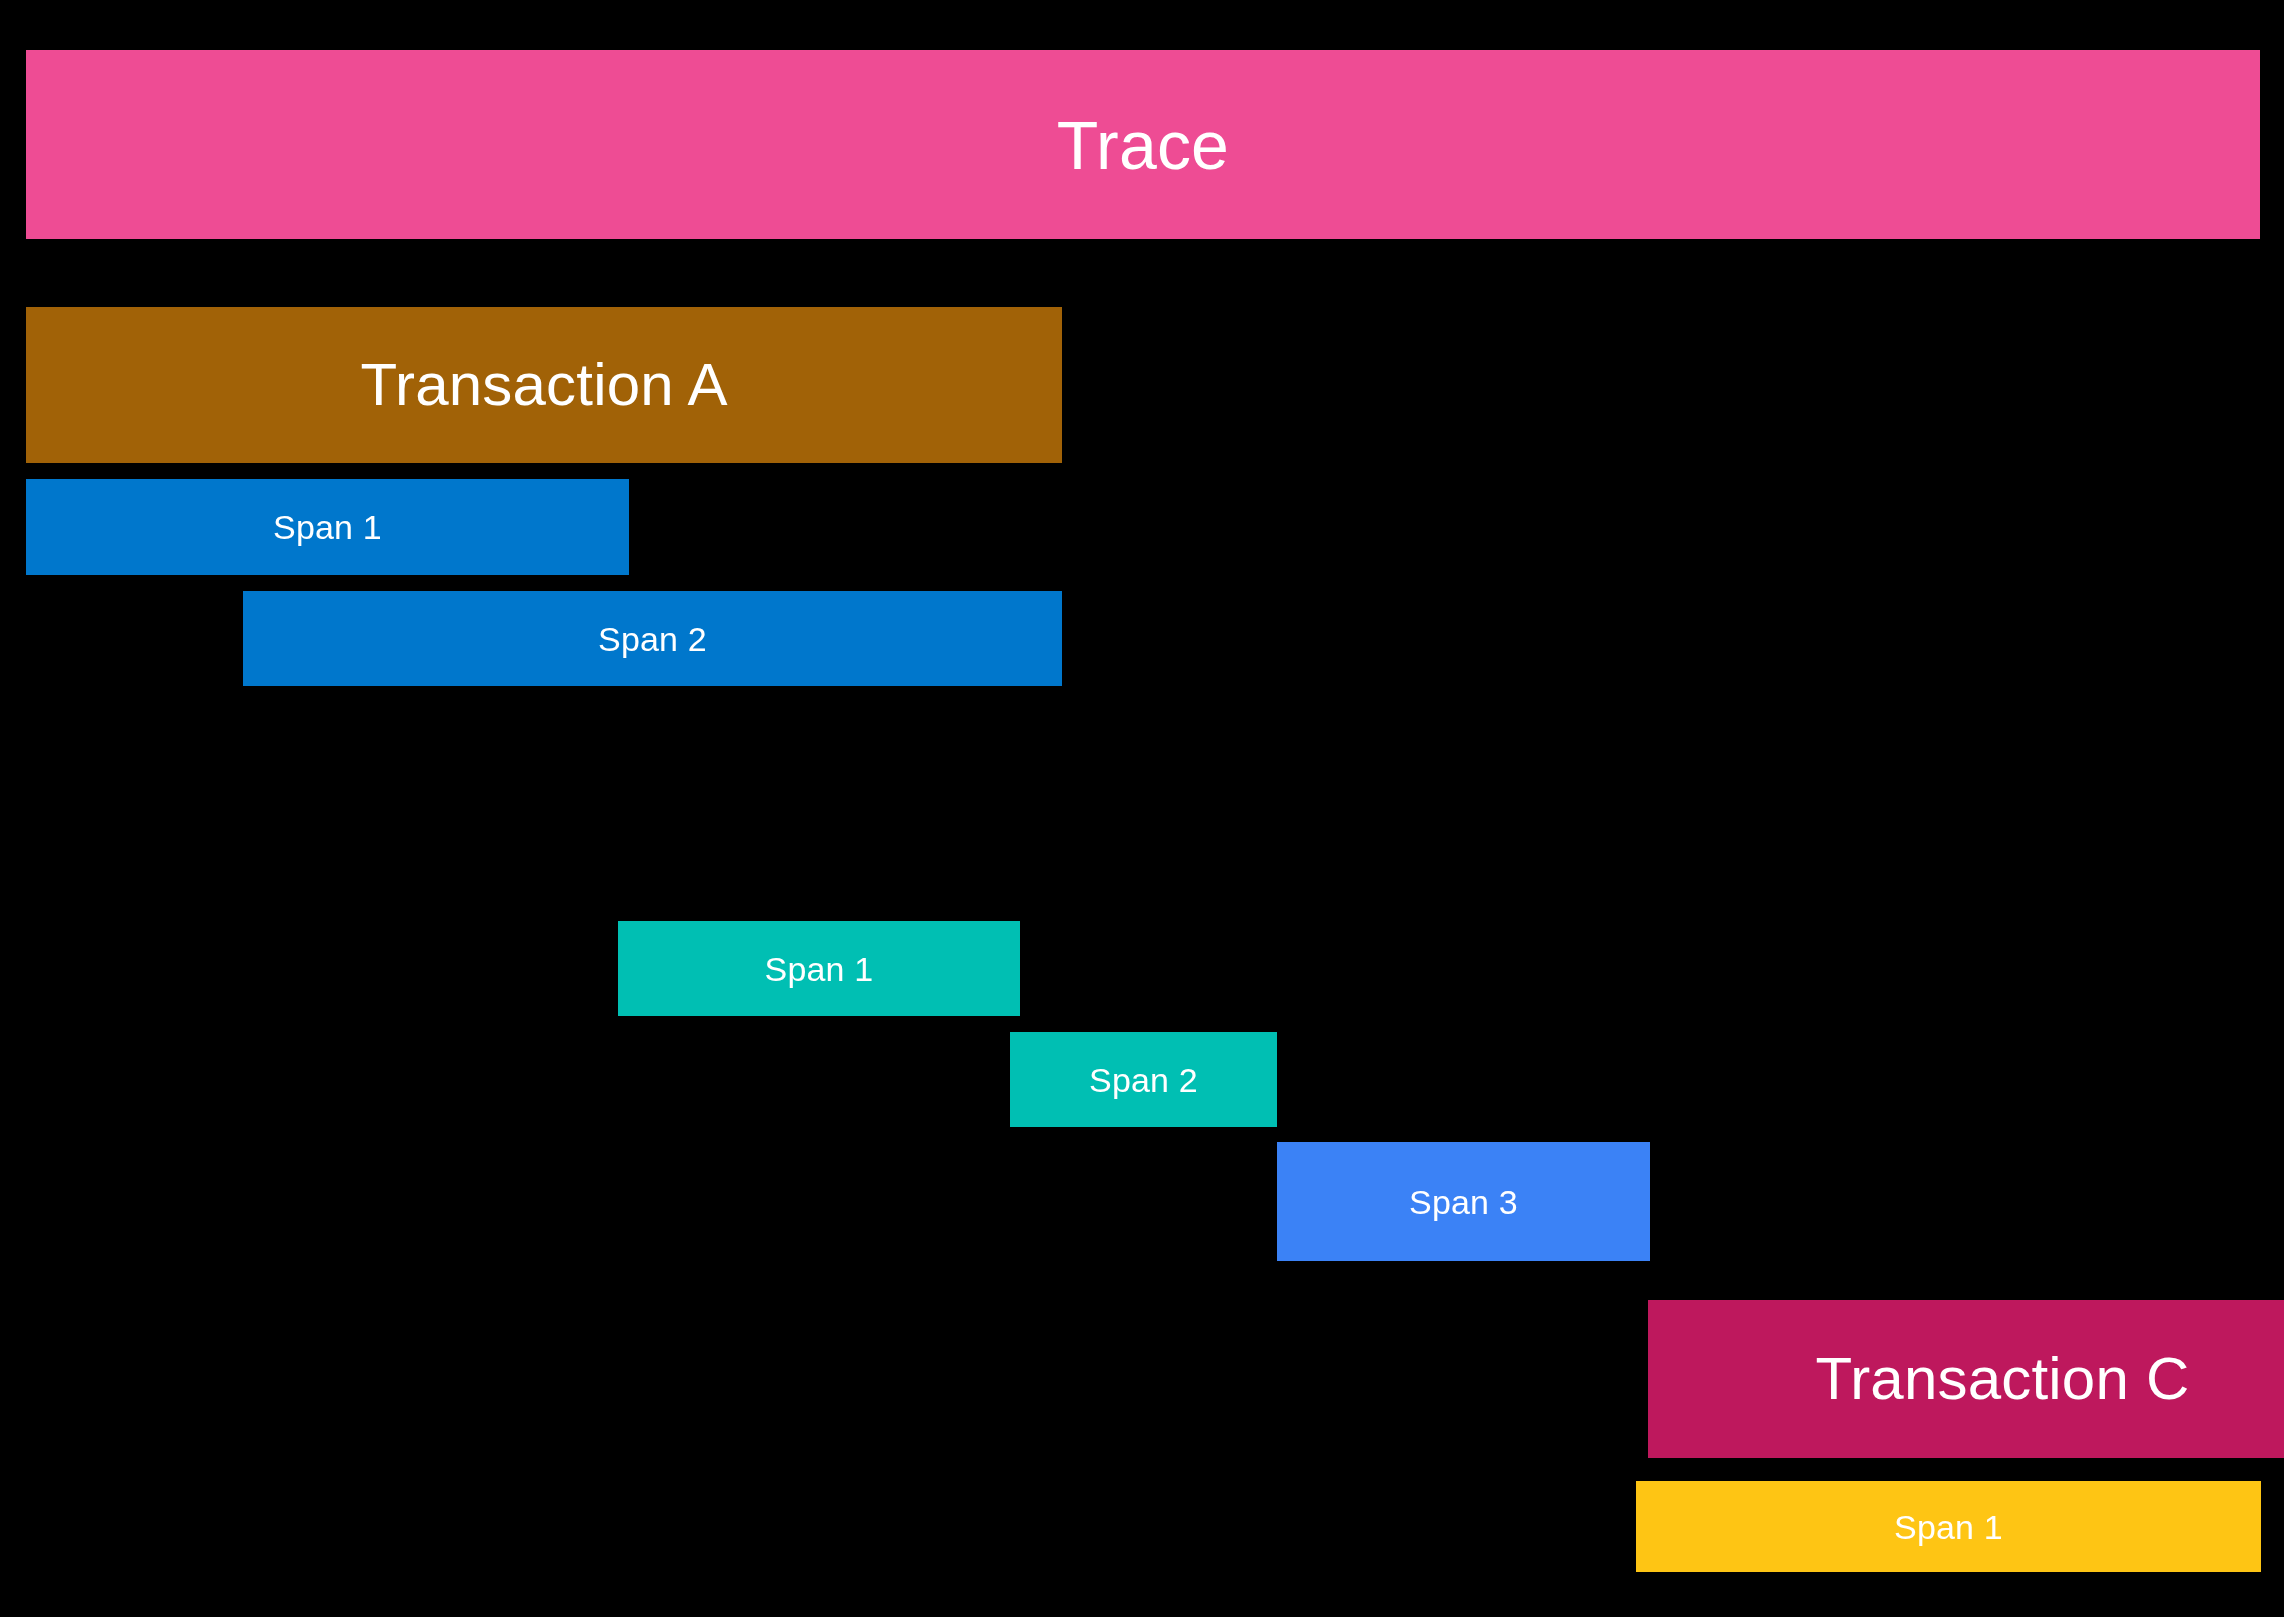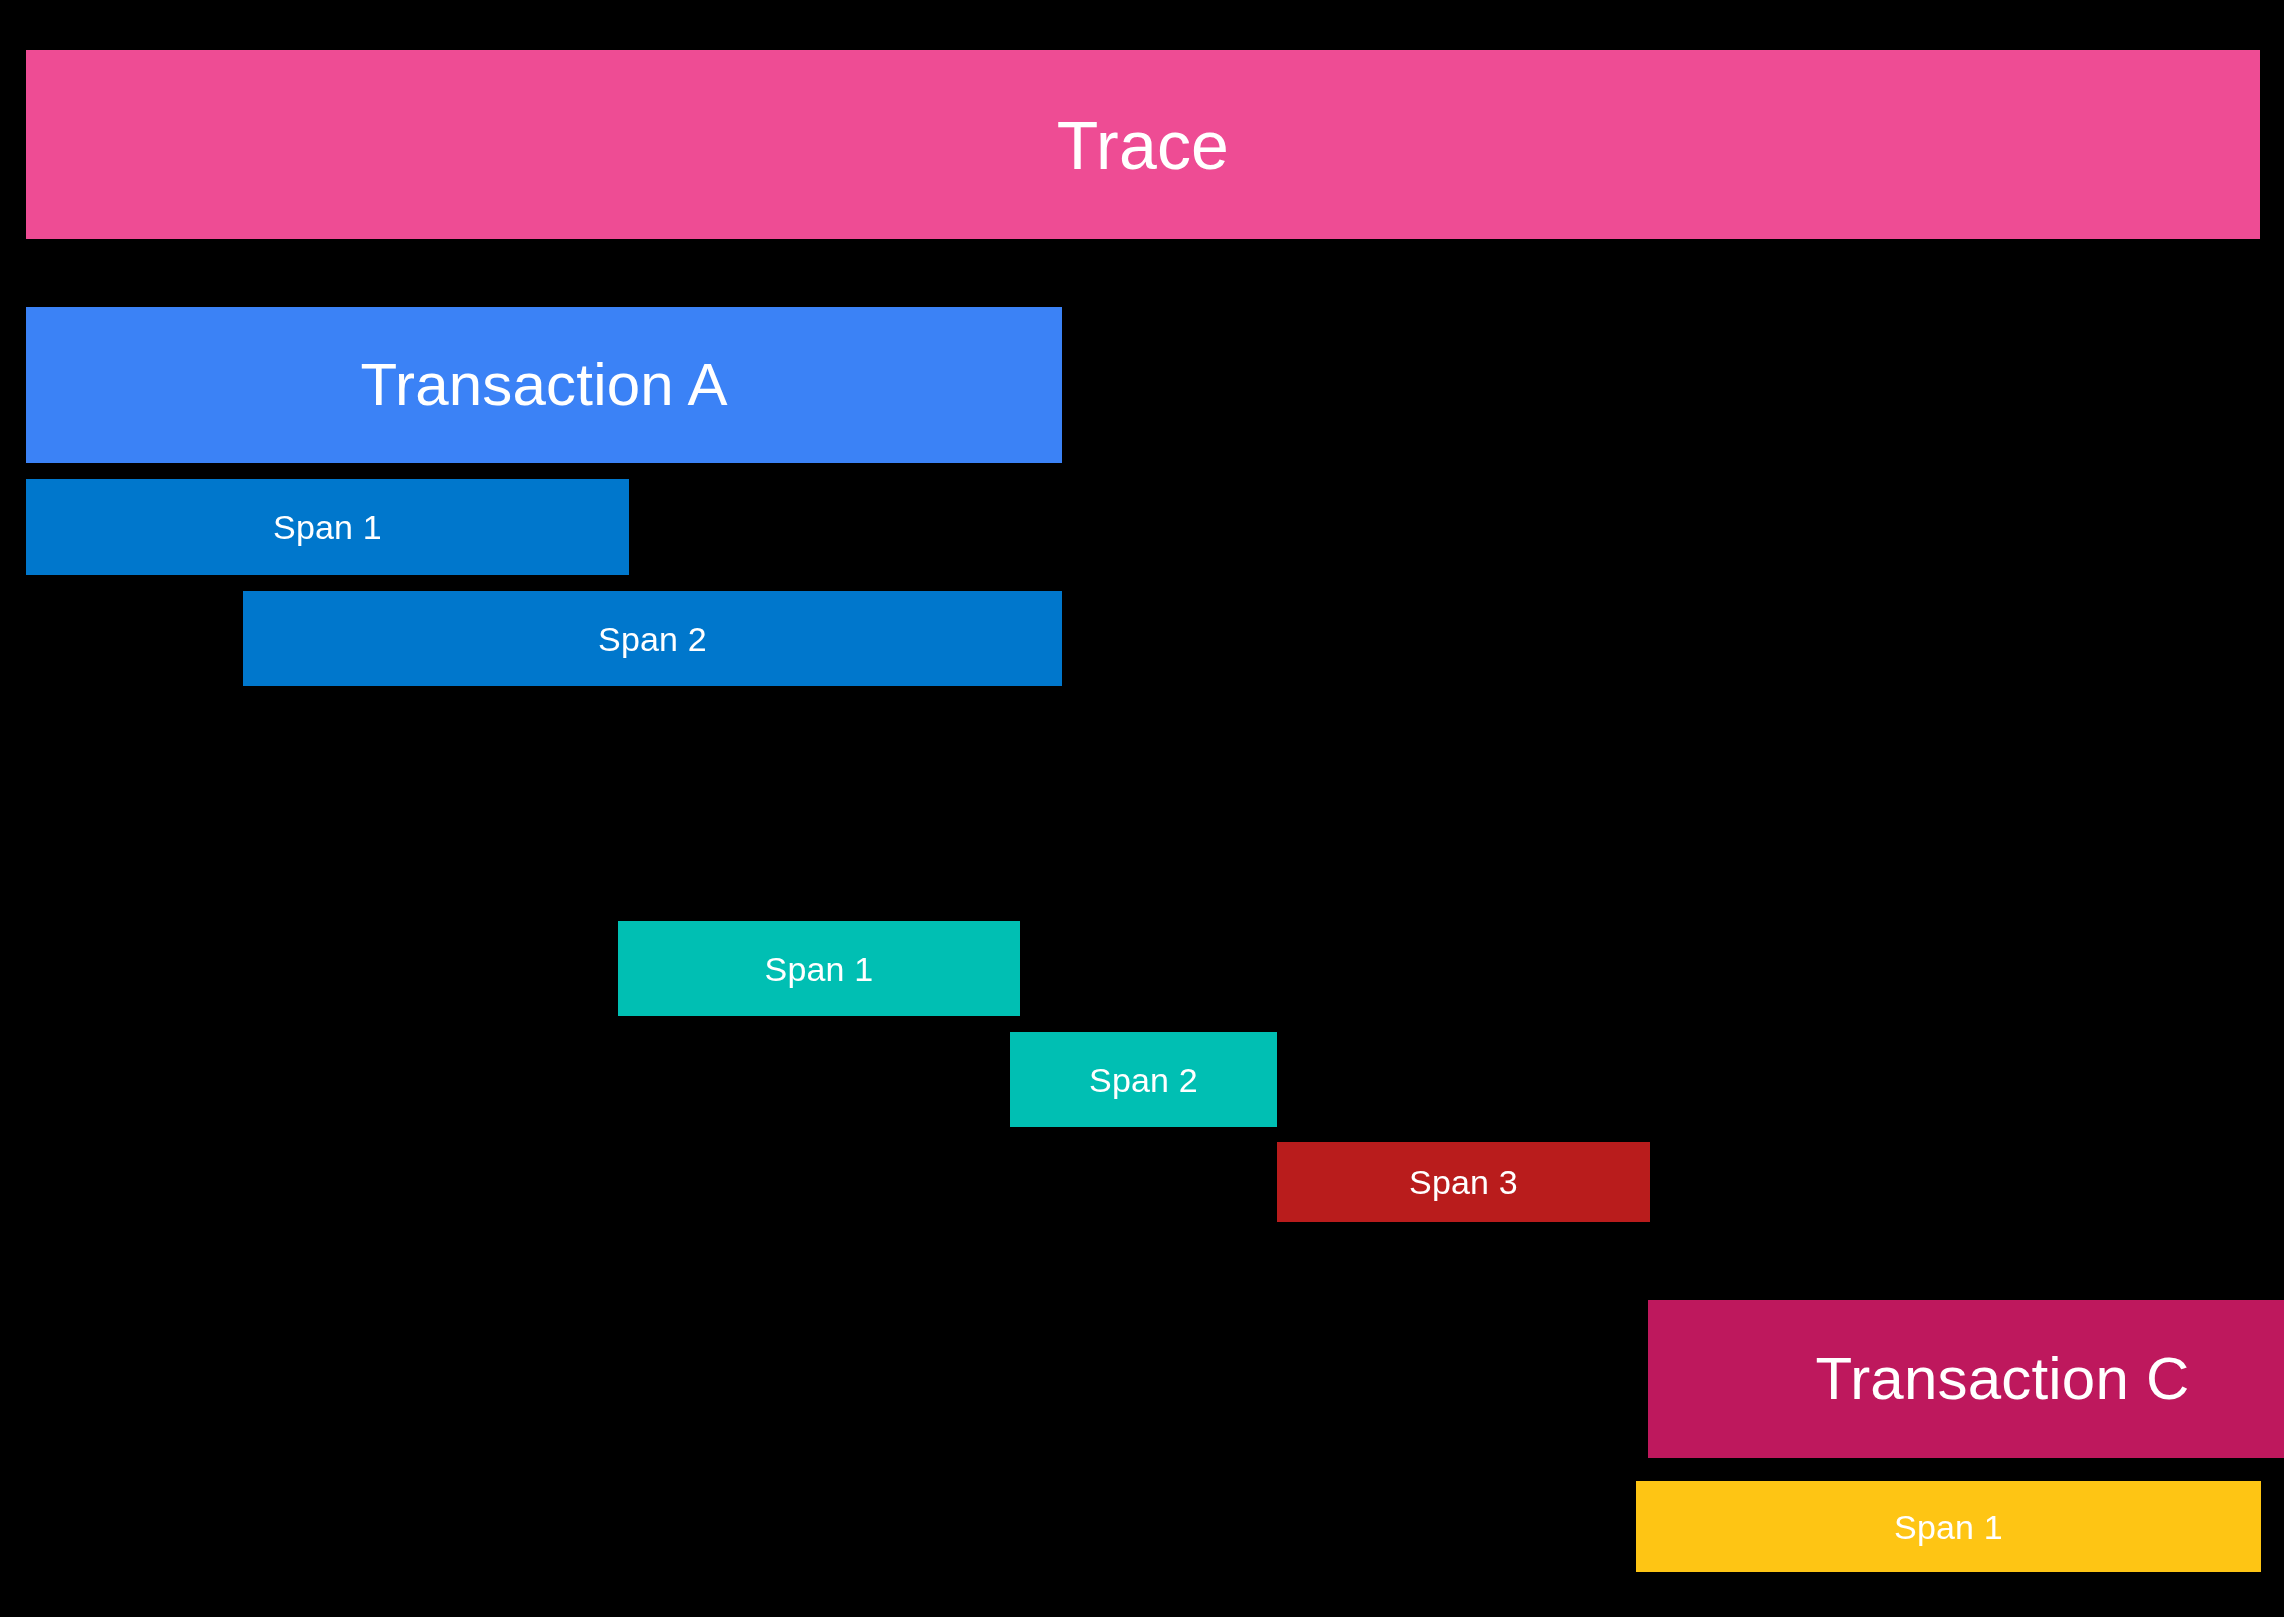--- a/index.html
+++ b/index.html
@@ -41,36 +41,36 @@
   .tier-transaction .bar-label { font-size: 60px; }
   .tier-span .bar-label { font-size: 34px; }
 </style>
 </head>
 <body>
 
 <div id="canvas" style="width: 2284px; height: 1618px; background: rgb(0, 0, 0);">
     <div class="bar tier-trace" style="left: 26px; top: 50px; width: 2234px; height: 189px; background: rgb(238, 76, 148);">
       <span class="bar-label">Trace</span>
     </div>
-    <div class="bar tier-transaction" style="left: 26px; top: 307px; width: 1036px; height: 156px; background: #3b82f6;">
+    <div class="bar tier-transaction" style="left: 26px; top: 307px; width: 1036px; height: 156px; background: #a16207;">
       <span class="bar-label">Transaction A</span>
     </div>
     <div class="bar tier-span" style="left: 26px; top: 479px; width: 603px; height: 96px; background: rgb(0, 119, 204);">
       <span class="bar-label">Span 1</span>
     </div>
     <div class="bar tier-span" style="left: 243px; top: 591px; width: 819px; height: 95px; background: rgb(0, 119, 204);">
       <span class="bar-label">Span 2</span>
     </div>
     <div class="bar tier-span" style="left: 618px; top: 921px; width: 402px; height: 95px; background: rgb(0, 191, 179);">
       <span class="bar-label">Span 1</span>
     </div>
     <div class="bar tier-span" style="left: 1010px; top: 1032px; width: 267px; height: 95px; background: rgb(0, 191, 179);">
       <span class="bar-label">Span 2</span>
     </div>
-    <div class="bar tier-span" style="left: 1277px; top: 1142px; width: 373px; height: 80px; background: #b91c1c;">
+    <div class="bar tier-span" style="left: 1277px; top: 1142px; width: 373px; height: 119px; background: #3b82f6;">
       <span class="bar-label">Span 3</span>
     </div>
     <div class="bar tier-transaction" style="left: 1648px; top: 1300px; width: 709px; height: 158px; background: #be185d;">
       <span class="bar-label">Transaction C</span>
     </div>
     <div class="bar tier-span" style="left: 1636px; top: 1481px; width: 625px; height: 91px; background: rgb(254, 197, 20);">
       <span class="bar-label">Span 1</span>
     </div>
   </div>
 

